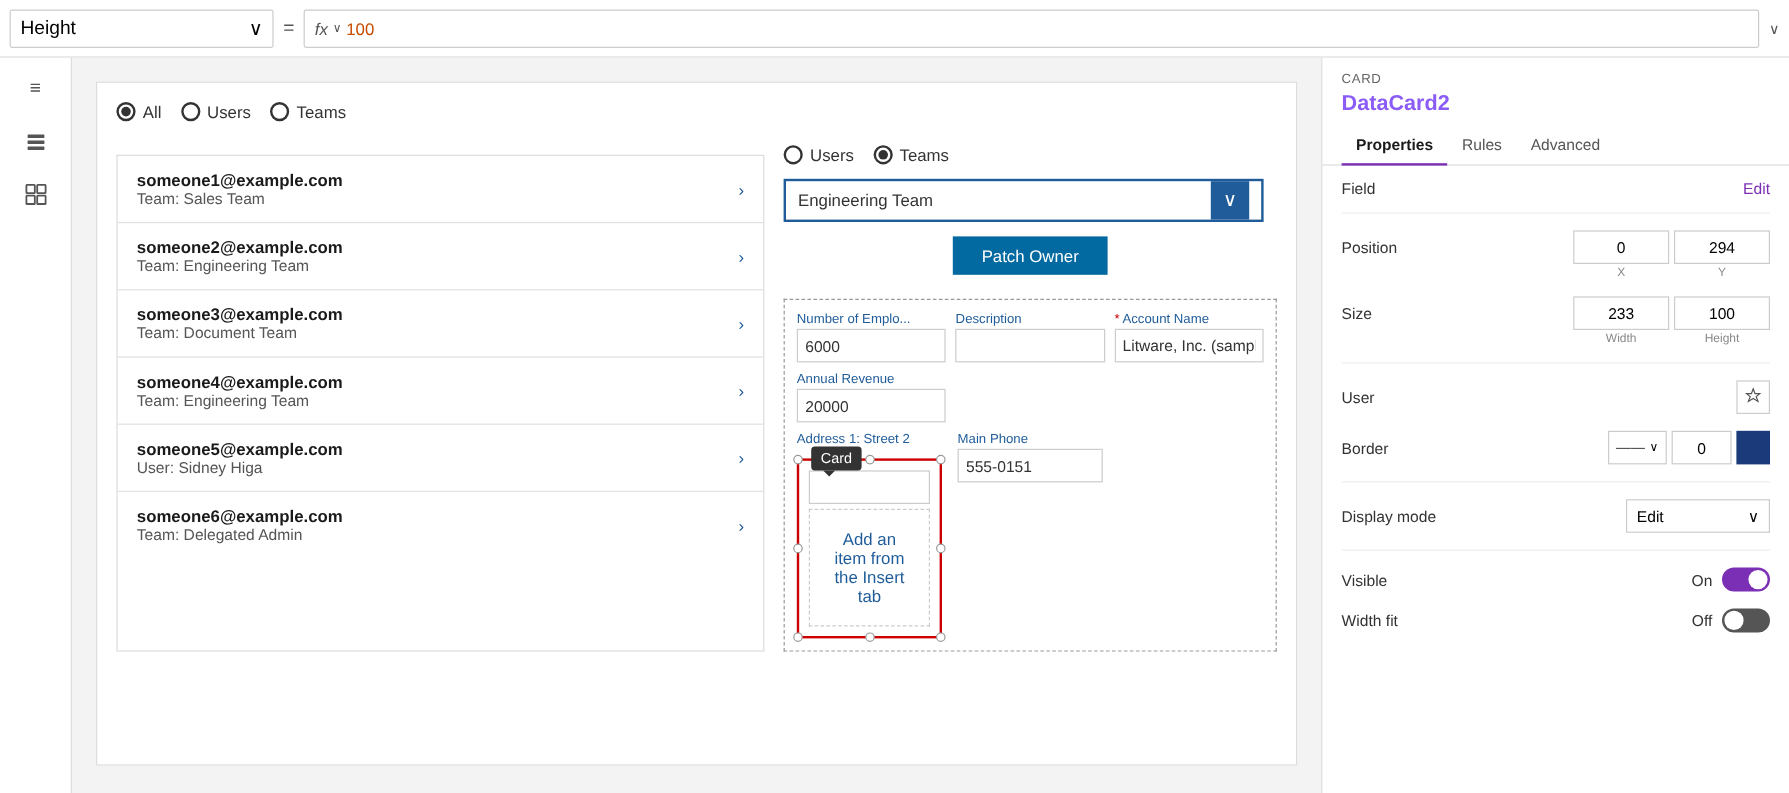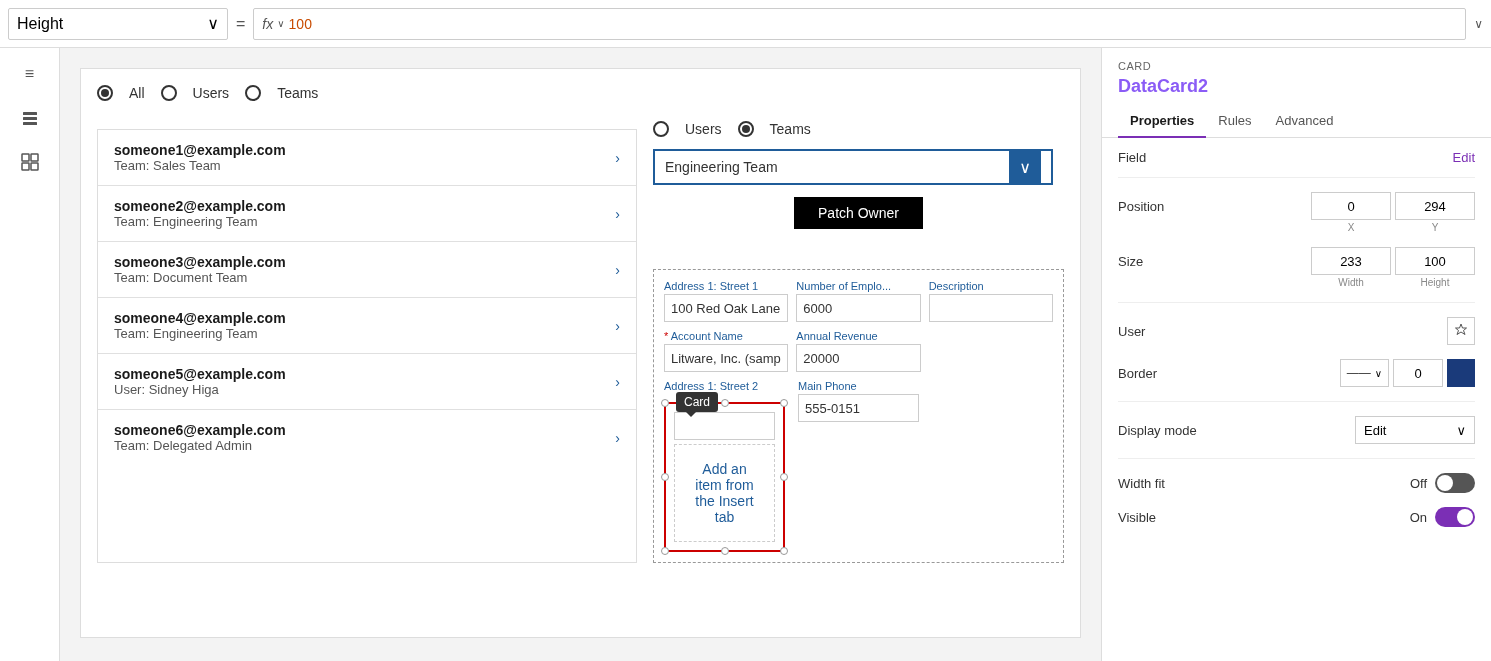--- a/index.html
+++ b/index.html
@@ -116,21 +116,21 @@
     
     .radio-group {
       display: flex;
       align-items: center;
       gap: 16px;
       margin-bottom: 20px;
     }
     .radio-item {
       display: flex;
       align-items: flex-end;
-      gap: 16px;
+      gap: 6px;
       cursor: pointer;
     }
     .radio-circle {
       width: 16px;
       height: 16px;
       border-radius: 50%;
       border: 2px solid #333;
       display: flex;
       align-items: center;
       justify-content: center;
@@ -185,28 +185,28 @@
       justify-content: space-between;
       padding: 0 10px;
       margin-bottom: 12px;
       cursor: pointer;
     }
     .team-dropdown-text { font-size: 14px; color: #333; }
     .dropdown-arrow { background: #1f5c99; color: #fff; width: 32px; height: 32px; display: flex; align-items: center; justify-content: center; }
 
     
     .patch-owner-btn {
-      background: #000000;
+      background: #0369a1;
       color: #fff;
       border: none;
       padding: 8px 24px;
       font-size: 14px;
       cursor: pointer;
       display: block;
-      margin: 0 auto 20px auto;
+      margin: 0 auto 0 auto;
     }
 
     
     .data-cards-container {
       border: 1px dashed #999;
       padding: 10px;
       margin-top: 8px;
     }
     .data-cards-grid {
       display: grid;
@@ -573,24 +573,20 @@
           </div>
 
           <div style="text-align:center; margin-bottom:12px;">
             <button class="patch-owner-btn">Patch Owner</button>
           </div>
 
           <div class="data-cards-container">
             <div class="data-cards-grid">
 
               <div class="data-card">
-                <span class="data-card-label">Address 1: Street 1</span>
-                <input class="data-card-input" value="100 Red Oak Lane" style="">
-              </div>
-              <div class="data-card">
                 <span class="data-card-label">Number of Emplo...</span>
                 <input class="data-card-input" value="6000" style="">
               </div>
 
               <div class="data-card">
                 <span class="data-card-label">Description</span>
                 <input class="data-card-input" value="" style="">
               </div>
               <div class="data-card">
                 <span class="data-card-label"><span style="color:#c00;">*</span> Account Name</span>
@@ -716,31 +712,31 @@
         <span class="prop-label">Display mode</span>
         <div class="display-dropdown">
           <span>Edit</span>
           <span>∨</span>
         </div>
       </div>
 
       <hr class="divider">
 
       <div class="prop-row">
+        <span class="prop-label">Visible</span>
+        <div class="toggle-container">
+          <span class="toggle-label">On</span>
+          <div class="toggle on"></div>
+        </div>
+      </div>
+
+      <div class="prop-row">
         <span class="prop-label">Width fit</span>
         <div class="toggle-container">
           <span class="toggle-label">Off</span>
           <div class="toggle off"></div>
         </div>
       </div>
 
-      <div class="prop-row">
-        <span class="prop-label">Visible</span>
-        <div class="toggle-container">
-          <span class="toggle-label">On</span>
-          <div class="toggle on"></div>
-        </div>
-      </div>
-
     </div>
   </div>
 
 </div>
 
 </body></html>

